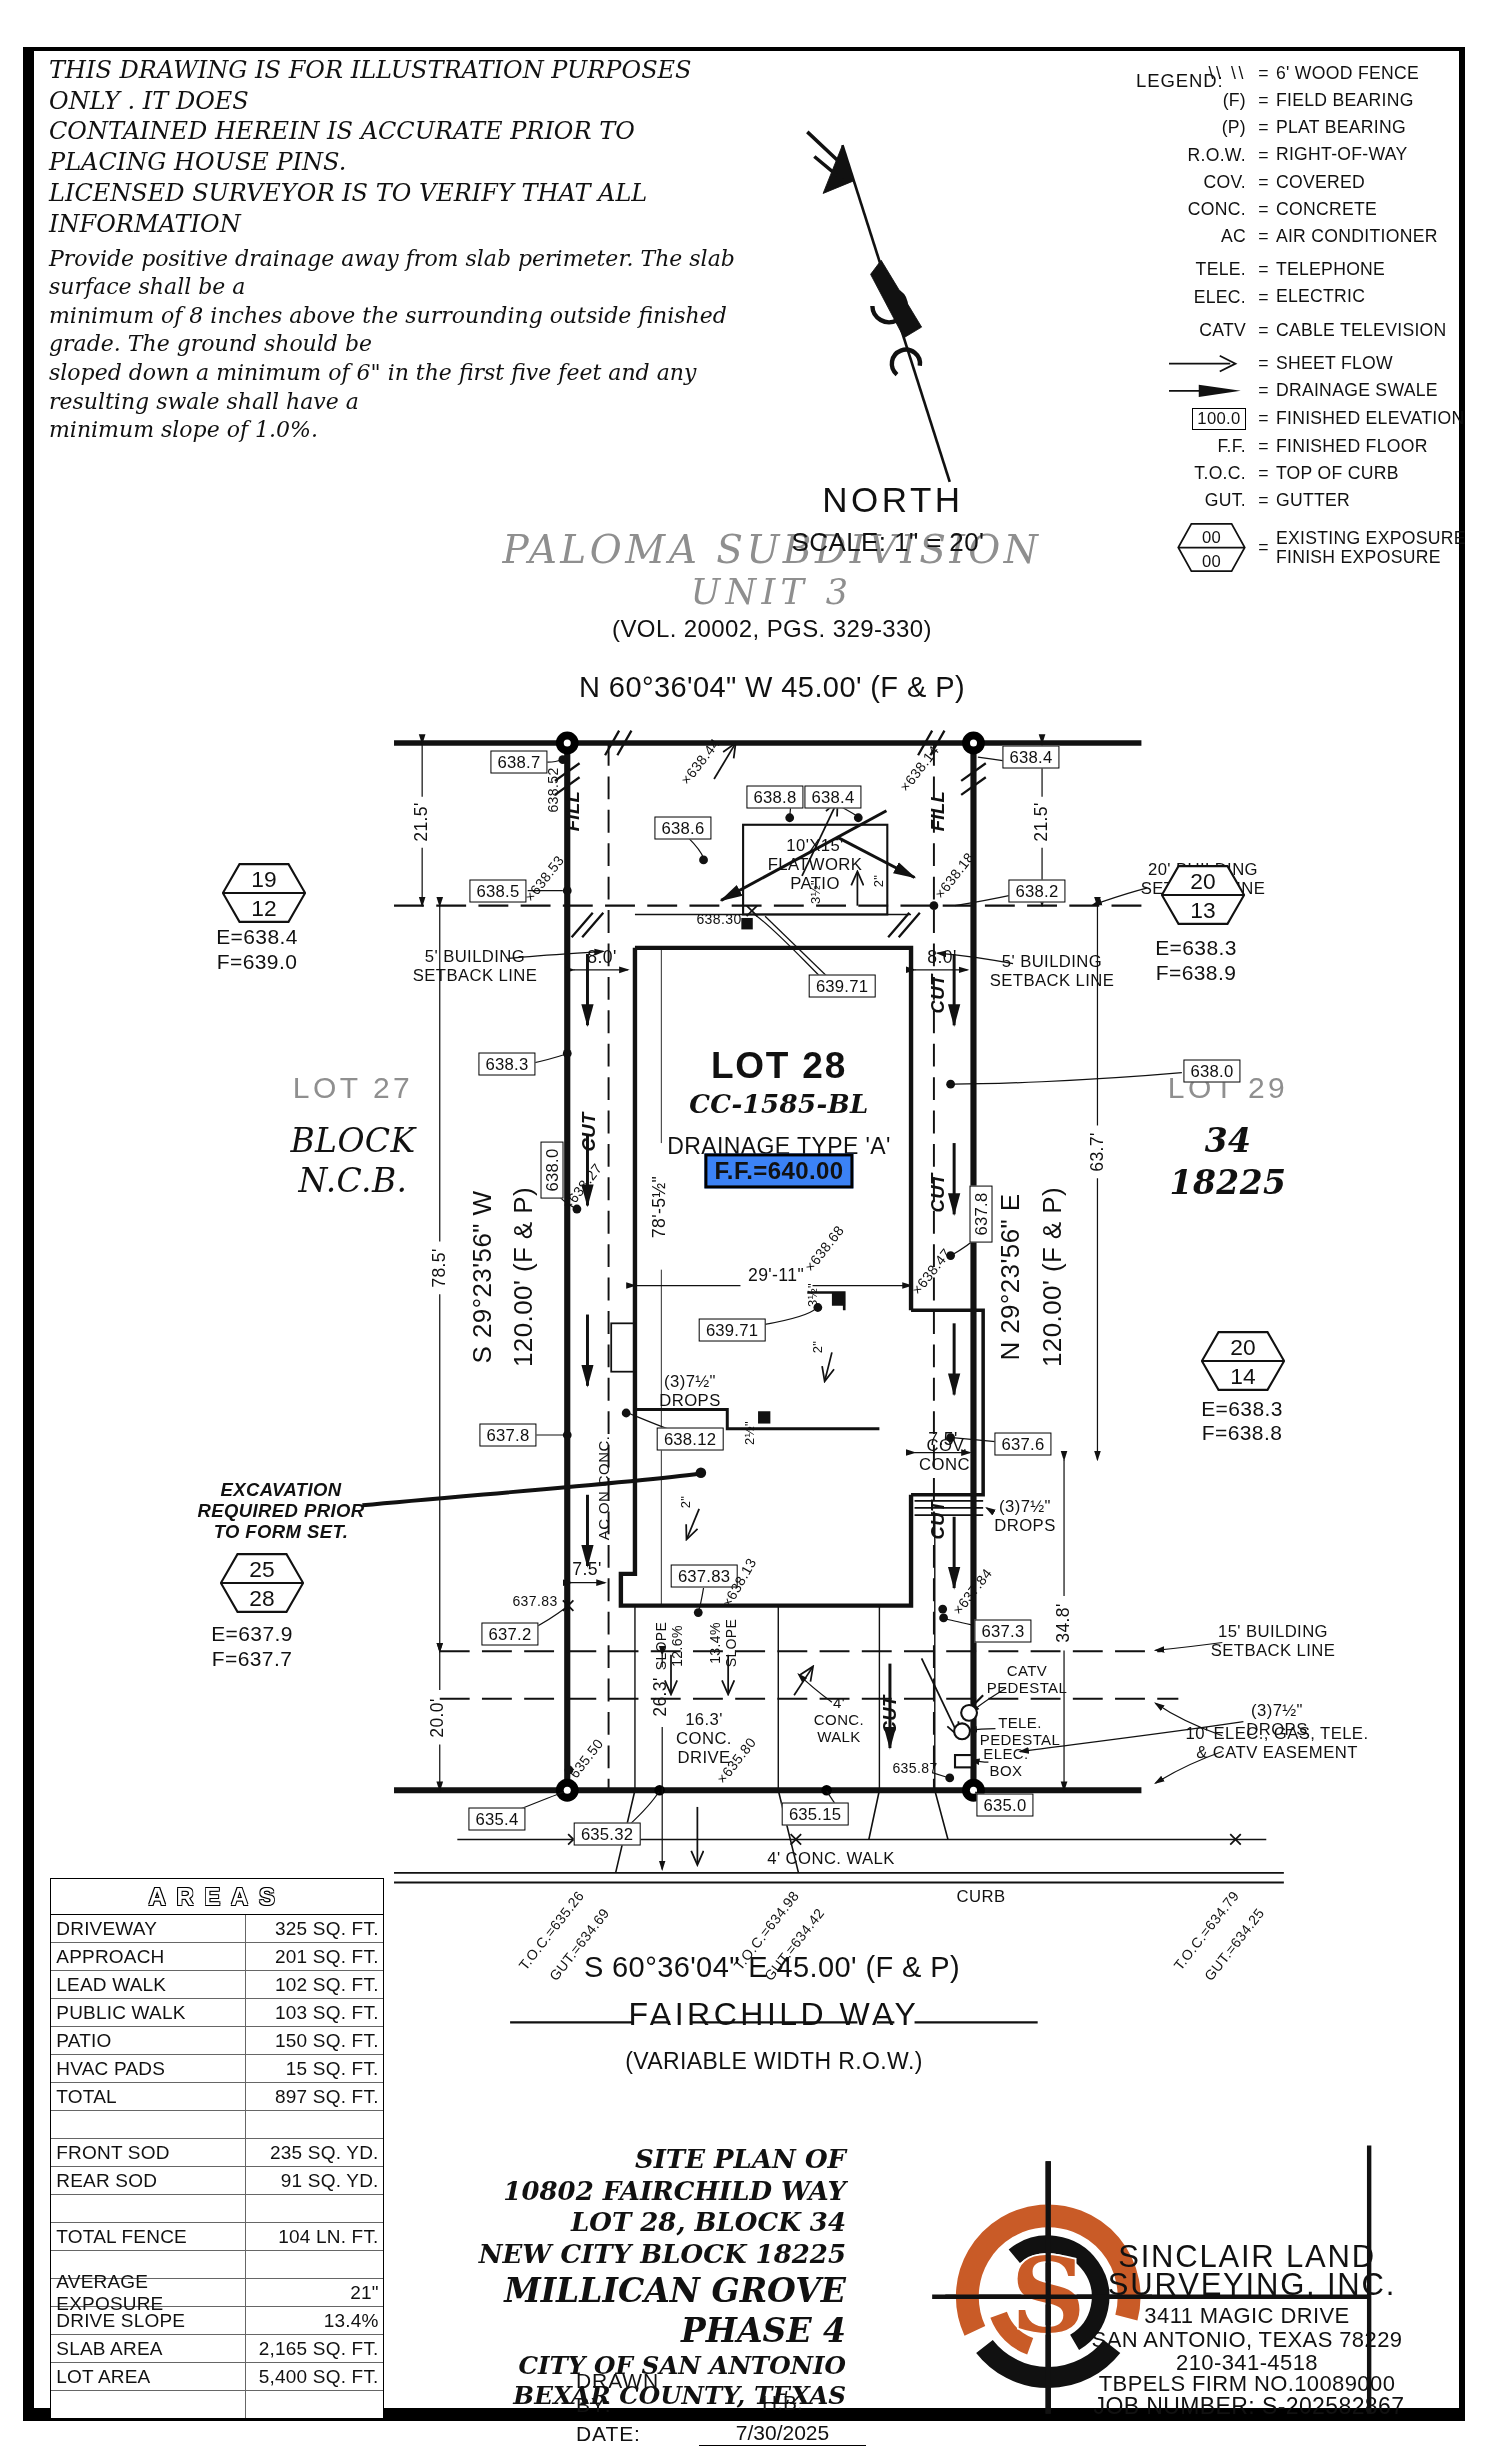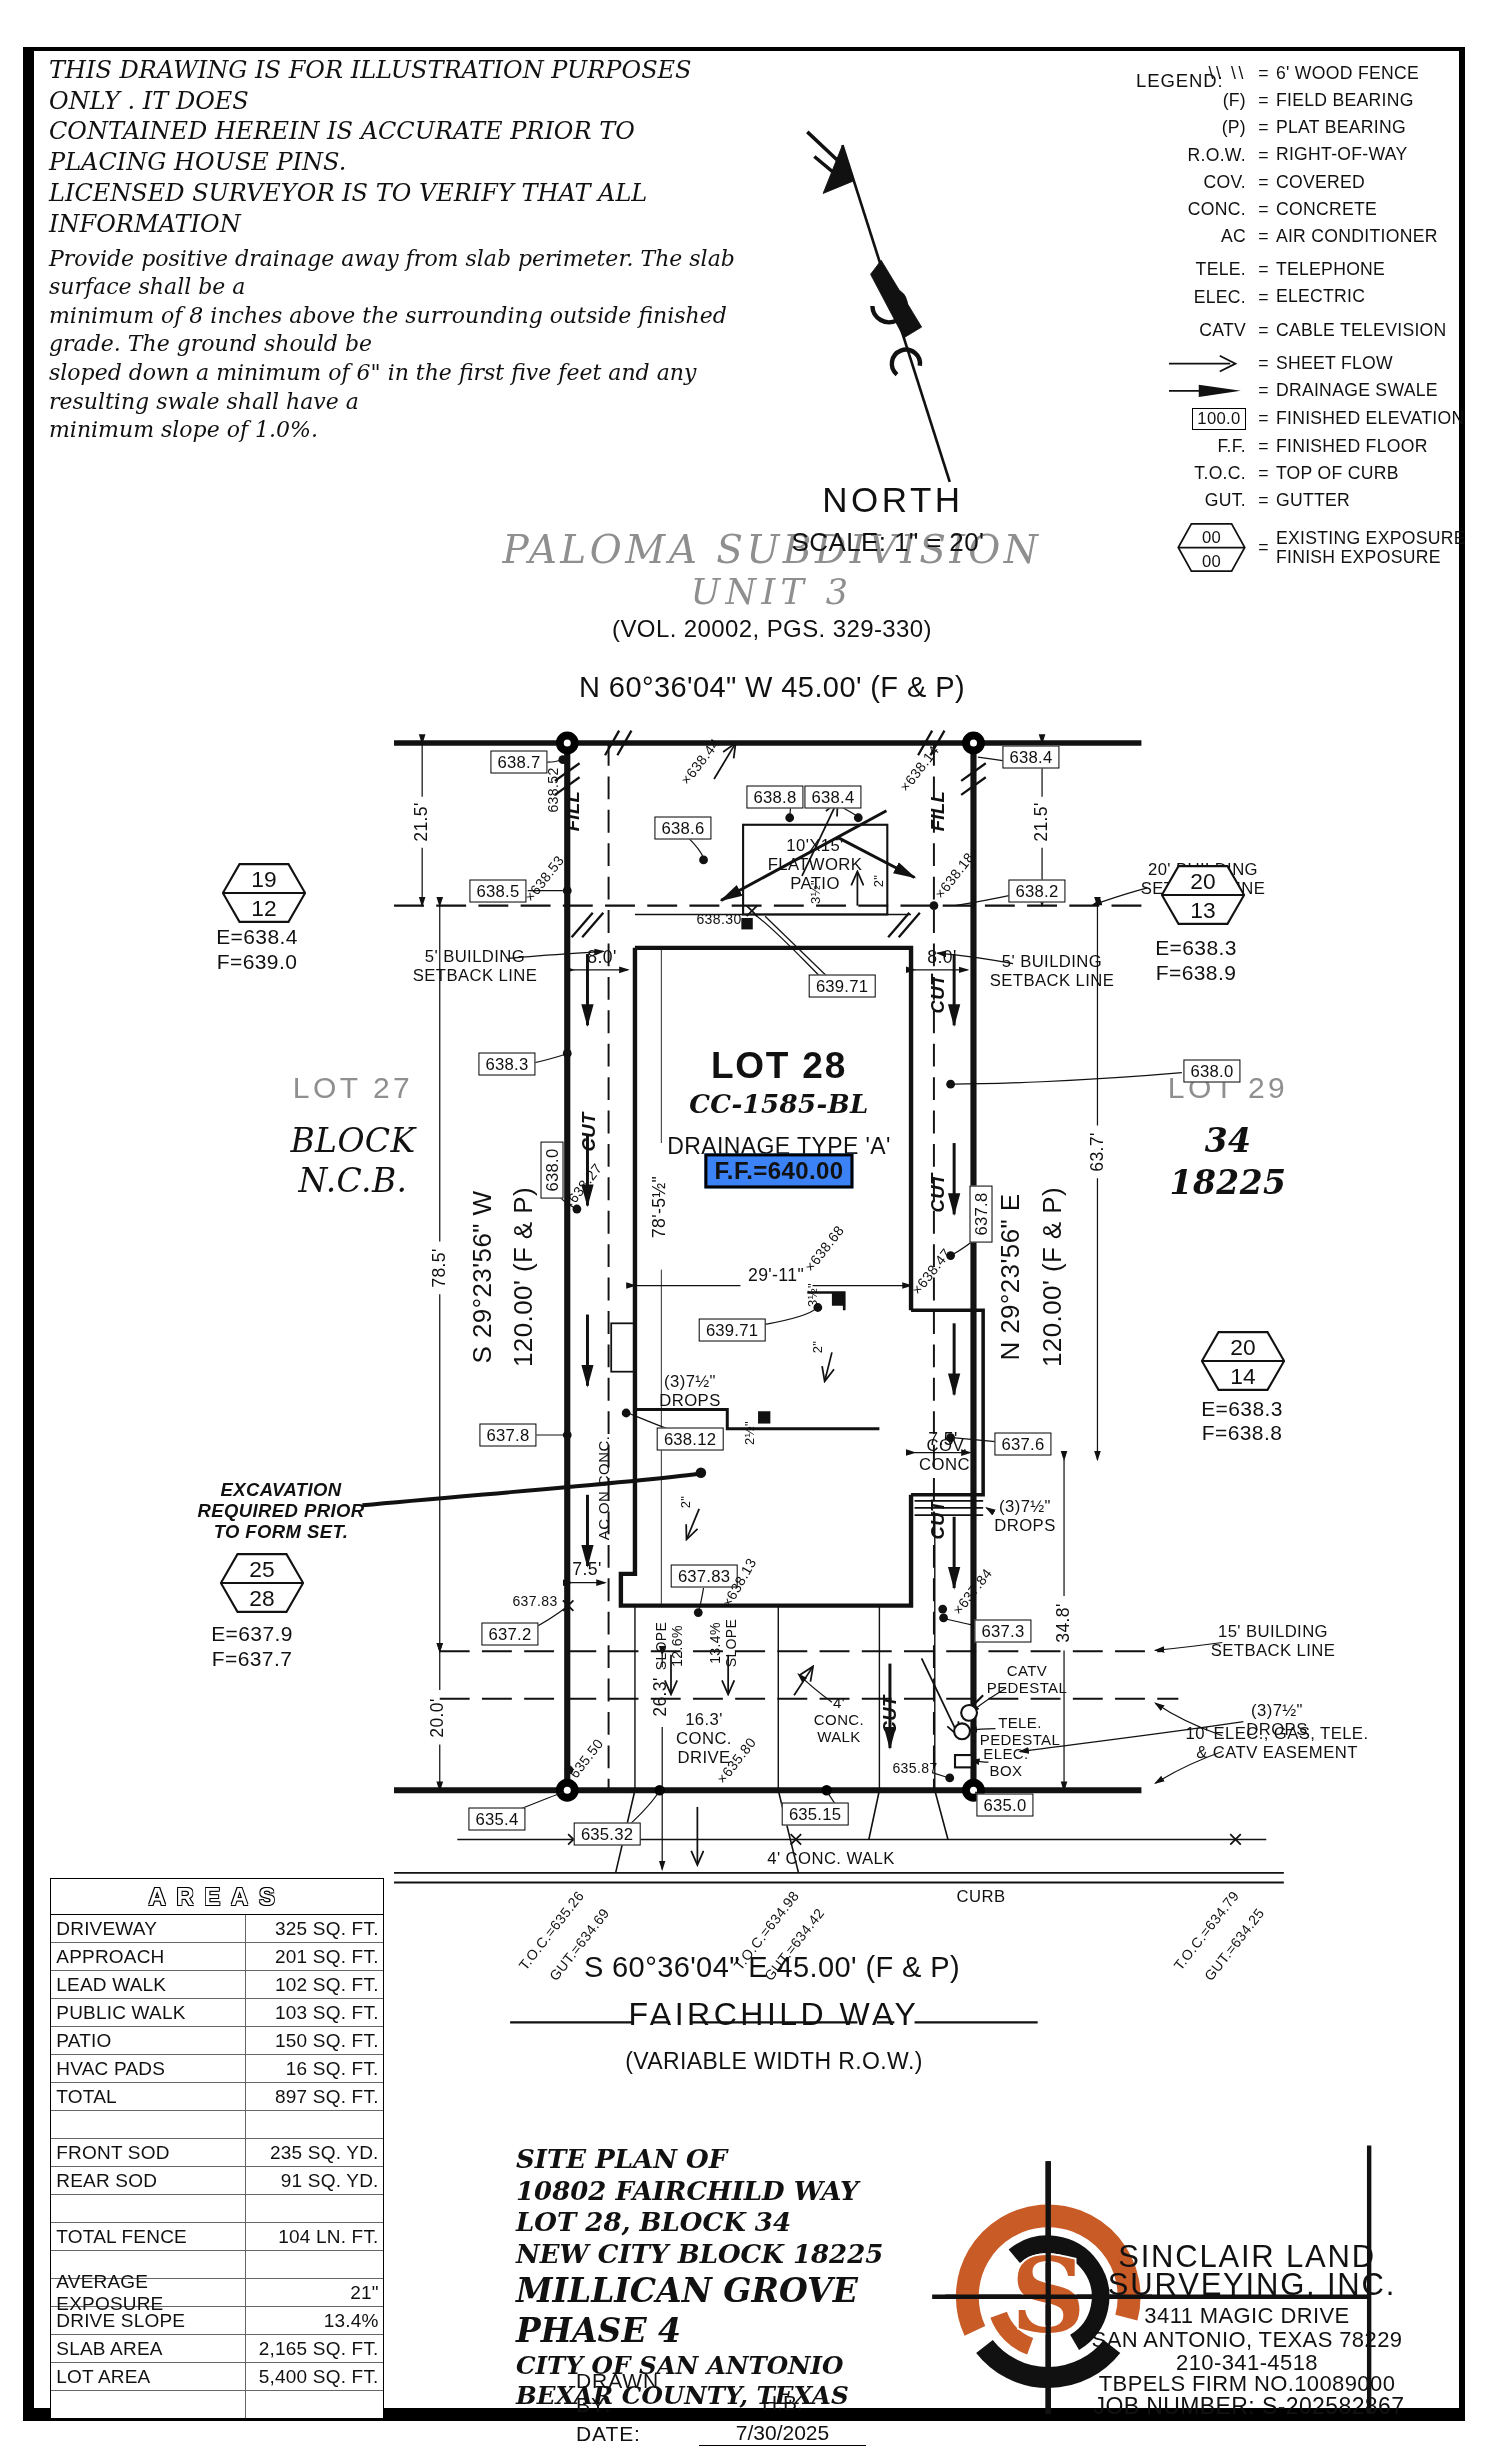--- a/index.html
+++ b/index.html
@@ -32,21 +32,21 @@
   
   #areas{position:absolute;left:50px;top:1878px;width:334px;border:1.8px solid #000;background:#fff;box-sizing:border-box}
   #areas-head{height:35px;border-bottom:1.8px solid #000;display:flex;align-items:center;justify-content:center;
       font-size:24px;font-weight:bold;letter-spacing:10.6px;color:#fff;
       text-shadow:-0.9px -0.9px 0 #000,0.9px -0.9px 0 #000,-0.9px 0.9px 0 #000,0.9px 0.9px 0 #000}
   .arow{display:flex;height:27px;border-bottom:0.9px solid #666;font-size:19px}
   .arow:last-child{border-bottom:none}
   .al{flex:1.42;padding-left:5.3px;border-right:0.9px solid #666;display:flex;align-items:center;letter-spacing:0.2px}
   .av{flex:1;padding-right:4.4px;display:flex;align-items:center;justify-content:flex-end;letter-spacing:0.2px}
   
-  #siteinfo{position:absolute;left:516px;top:2144px;width:378px;text-align:left;
+  #siteinfo{position:absolute;left:468px;top:2144px;width:378px;text-align:right;
      font-family:"DejaVu Serif","Liberation Serif",serif;font-style:italic;font-weight:bold}
   #siteinfo div{line-height:1.22}
   #drawnblock{position:absolute;left:576px;top:2369px;width:290px;font-size:21px;font-family:"Liberation Sans",sans-serif}
   #drawnblock .row{display:flex;margin-bottom:3.5px;align-items:flex-end}
   #drawnblock .lab{width:123px;letter-spacing:0.9px}
   #drawnblock .val{flex:1;text-align:center;border-bottom:1.8px solid #000;padding-bottom:0.9px}
   
   .firmtext{position:absolute;transform:translate(-50%,-50%);white-space:nowrap;text-align:center;letter-spacing:0.4px}
 </style>
 </head>
@@ -609,21 +609,21 @@
         <div class="arow">
           <span class="al">PUBLIC WALK</span>
           <span class="av">103 SQ. FT.</span>
         </div>
         <div class="arow">
           <span class="al">PATIO</span>
           <span class="av">150 SQ. FT.</span>
         </div>
         <div class="arow">
           <span class="al">HVAC PADS</span>
-          <span class="av">16 SQ. FT.</span>
+          <span class="av">15 SQ. FT.</span>
         </div>
         <div class="arow">
           <span class="al">TOTAL</span>
           <span class="av">897 SQ. FT.</span>
         </div>
         <div class="arow">
           <span class="al"></span>
           <span class="av"></span>
         </div>
         <div class="arow">

